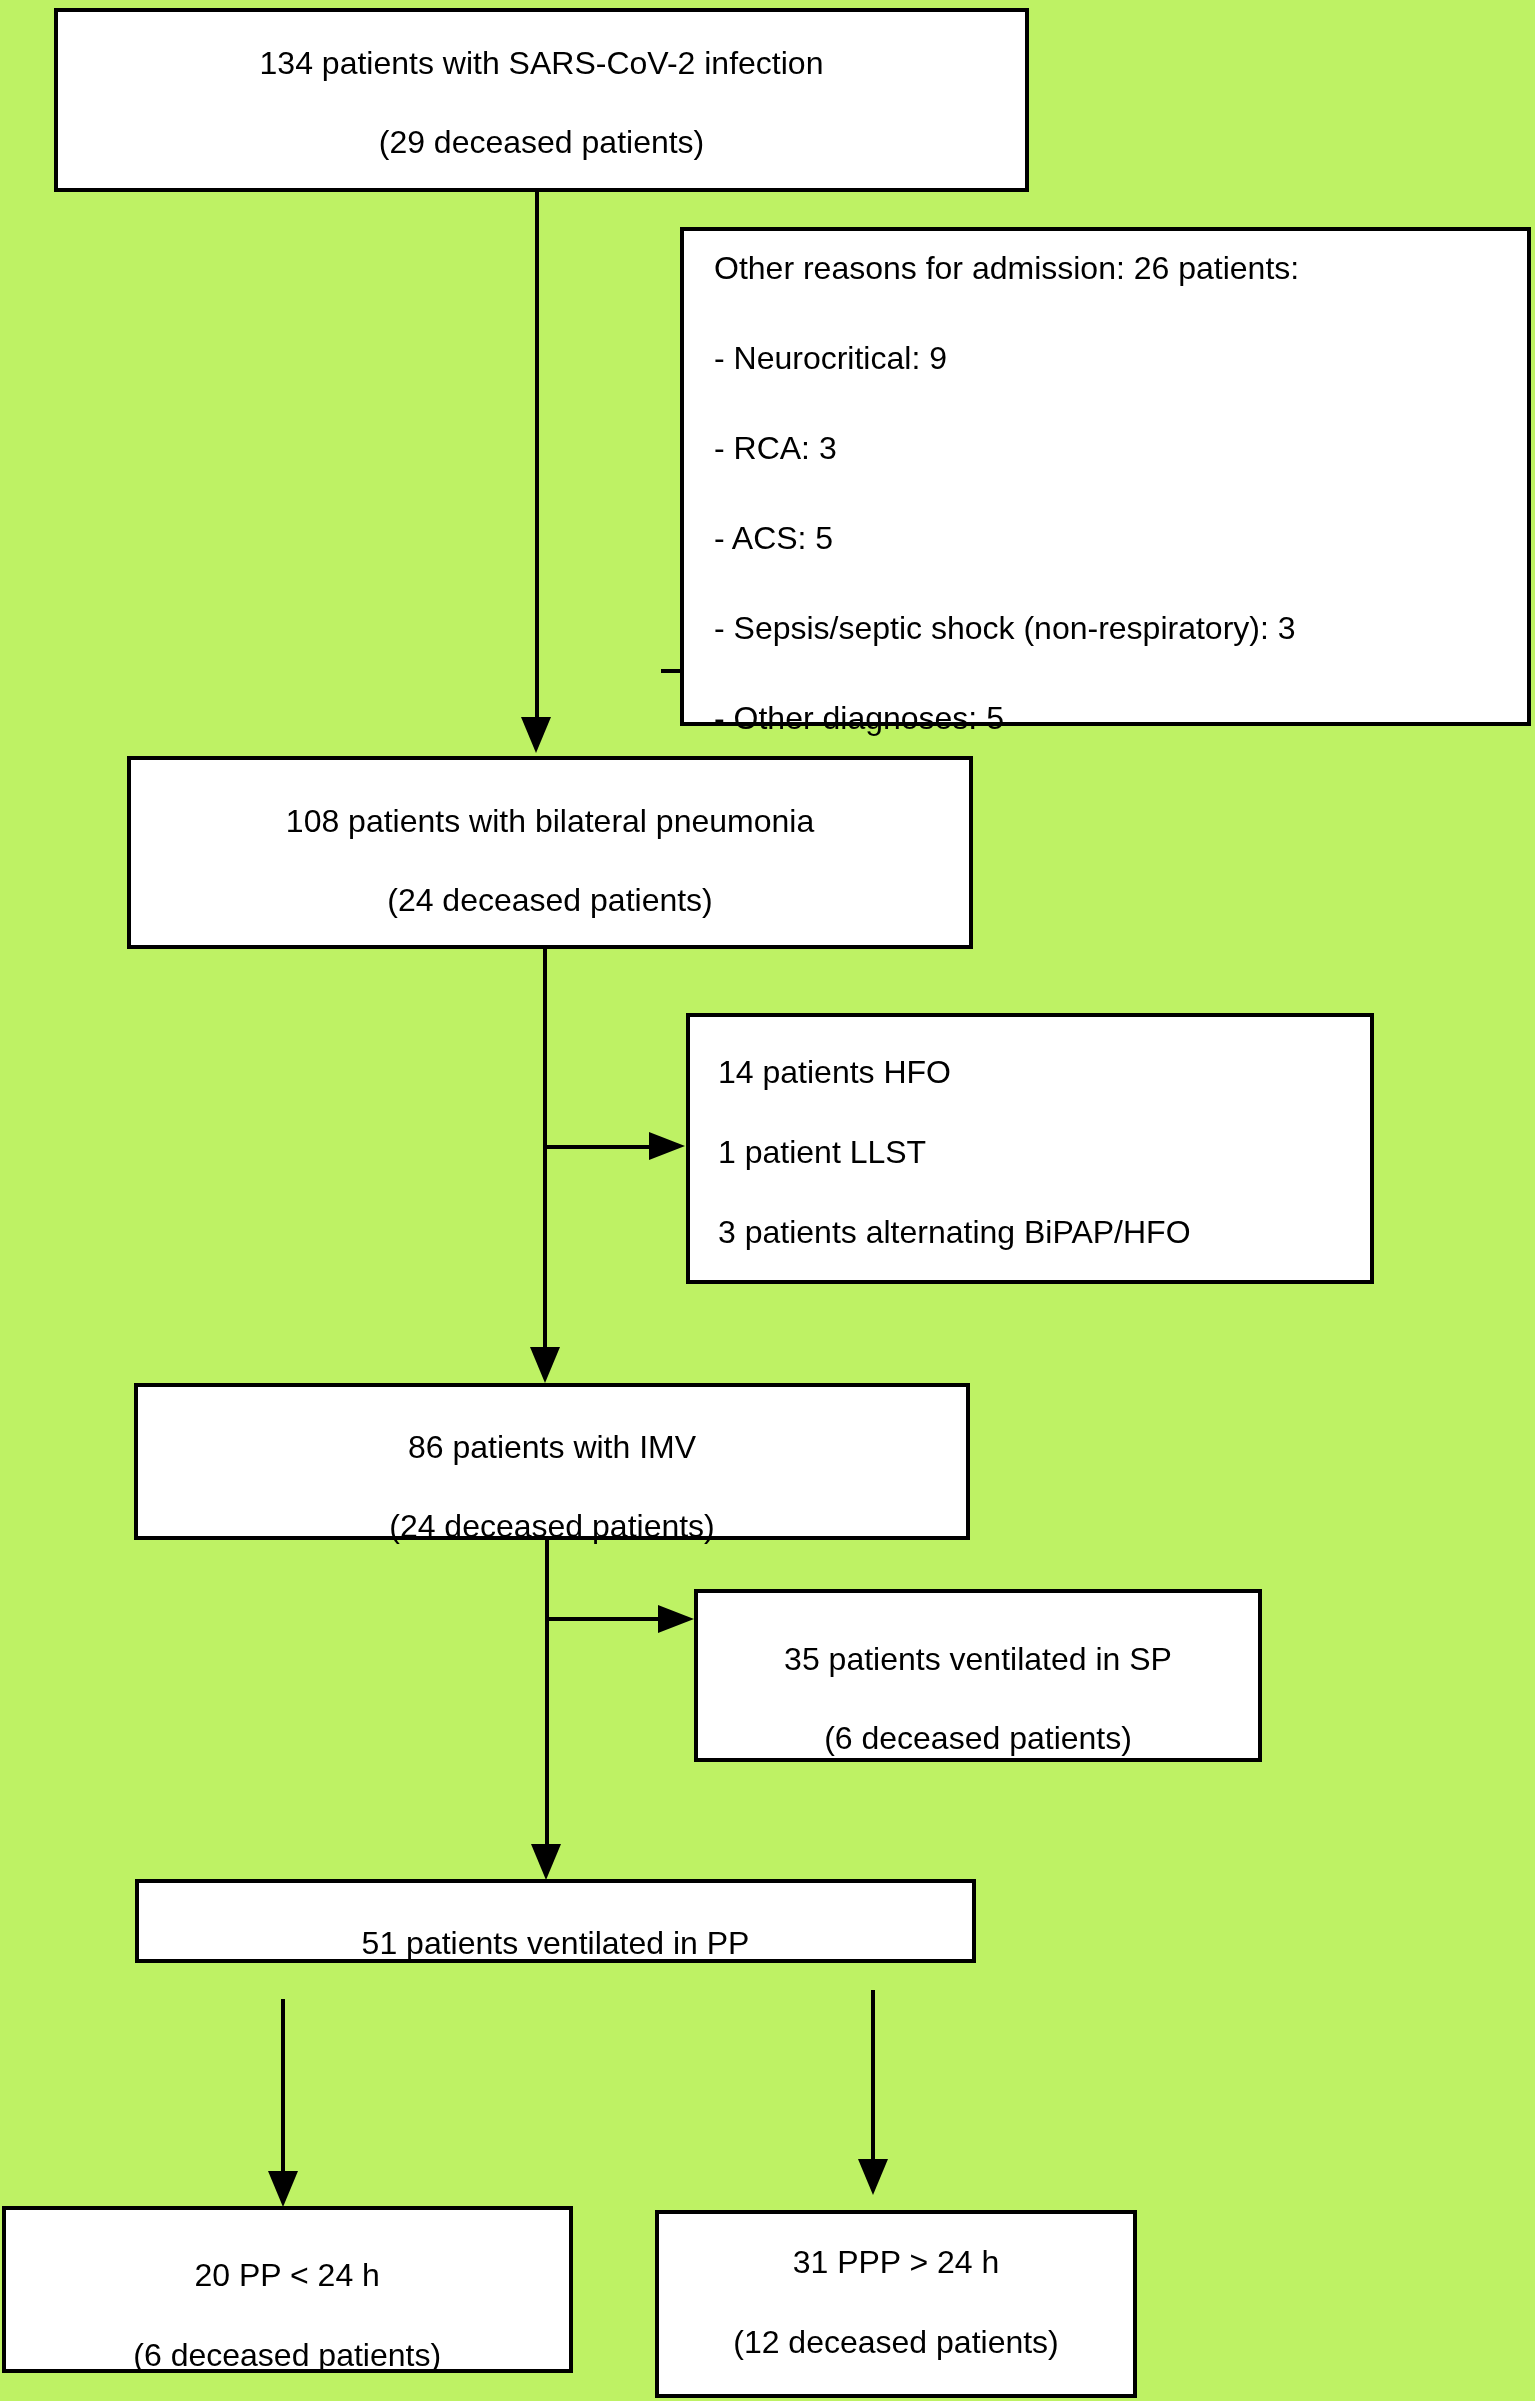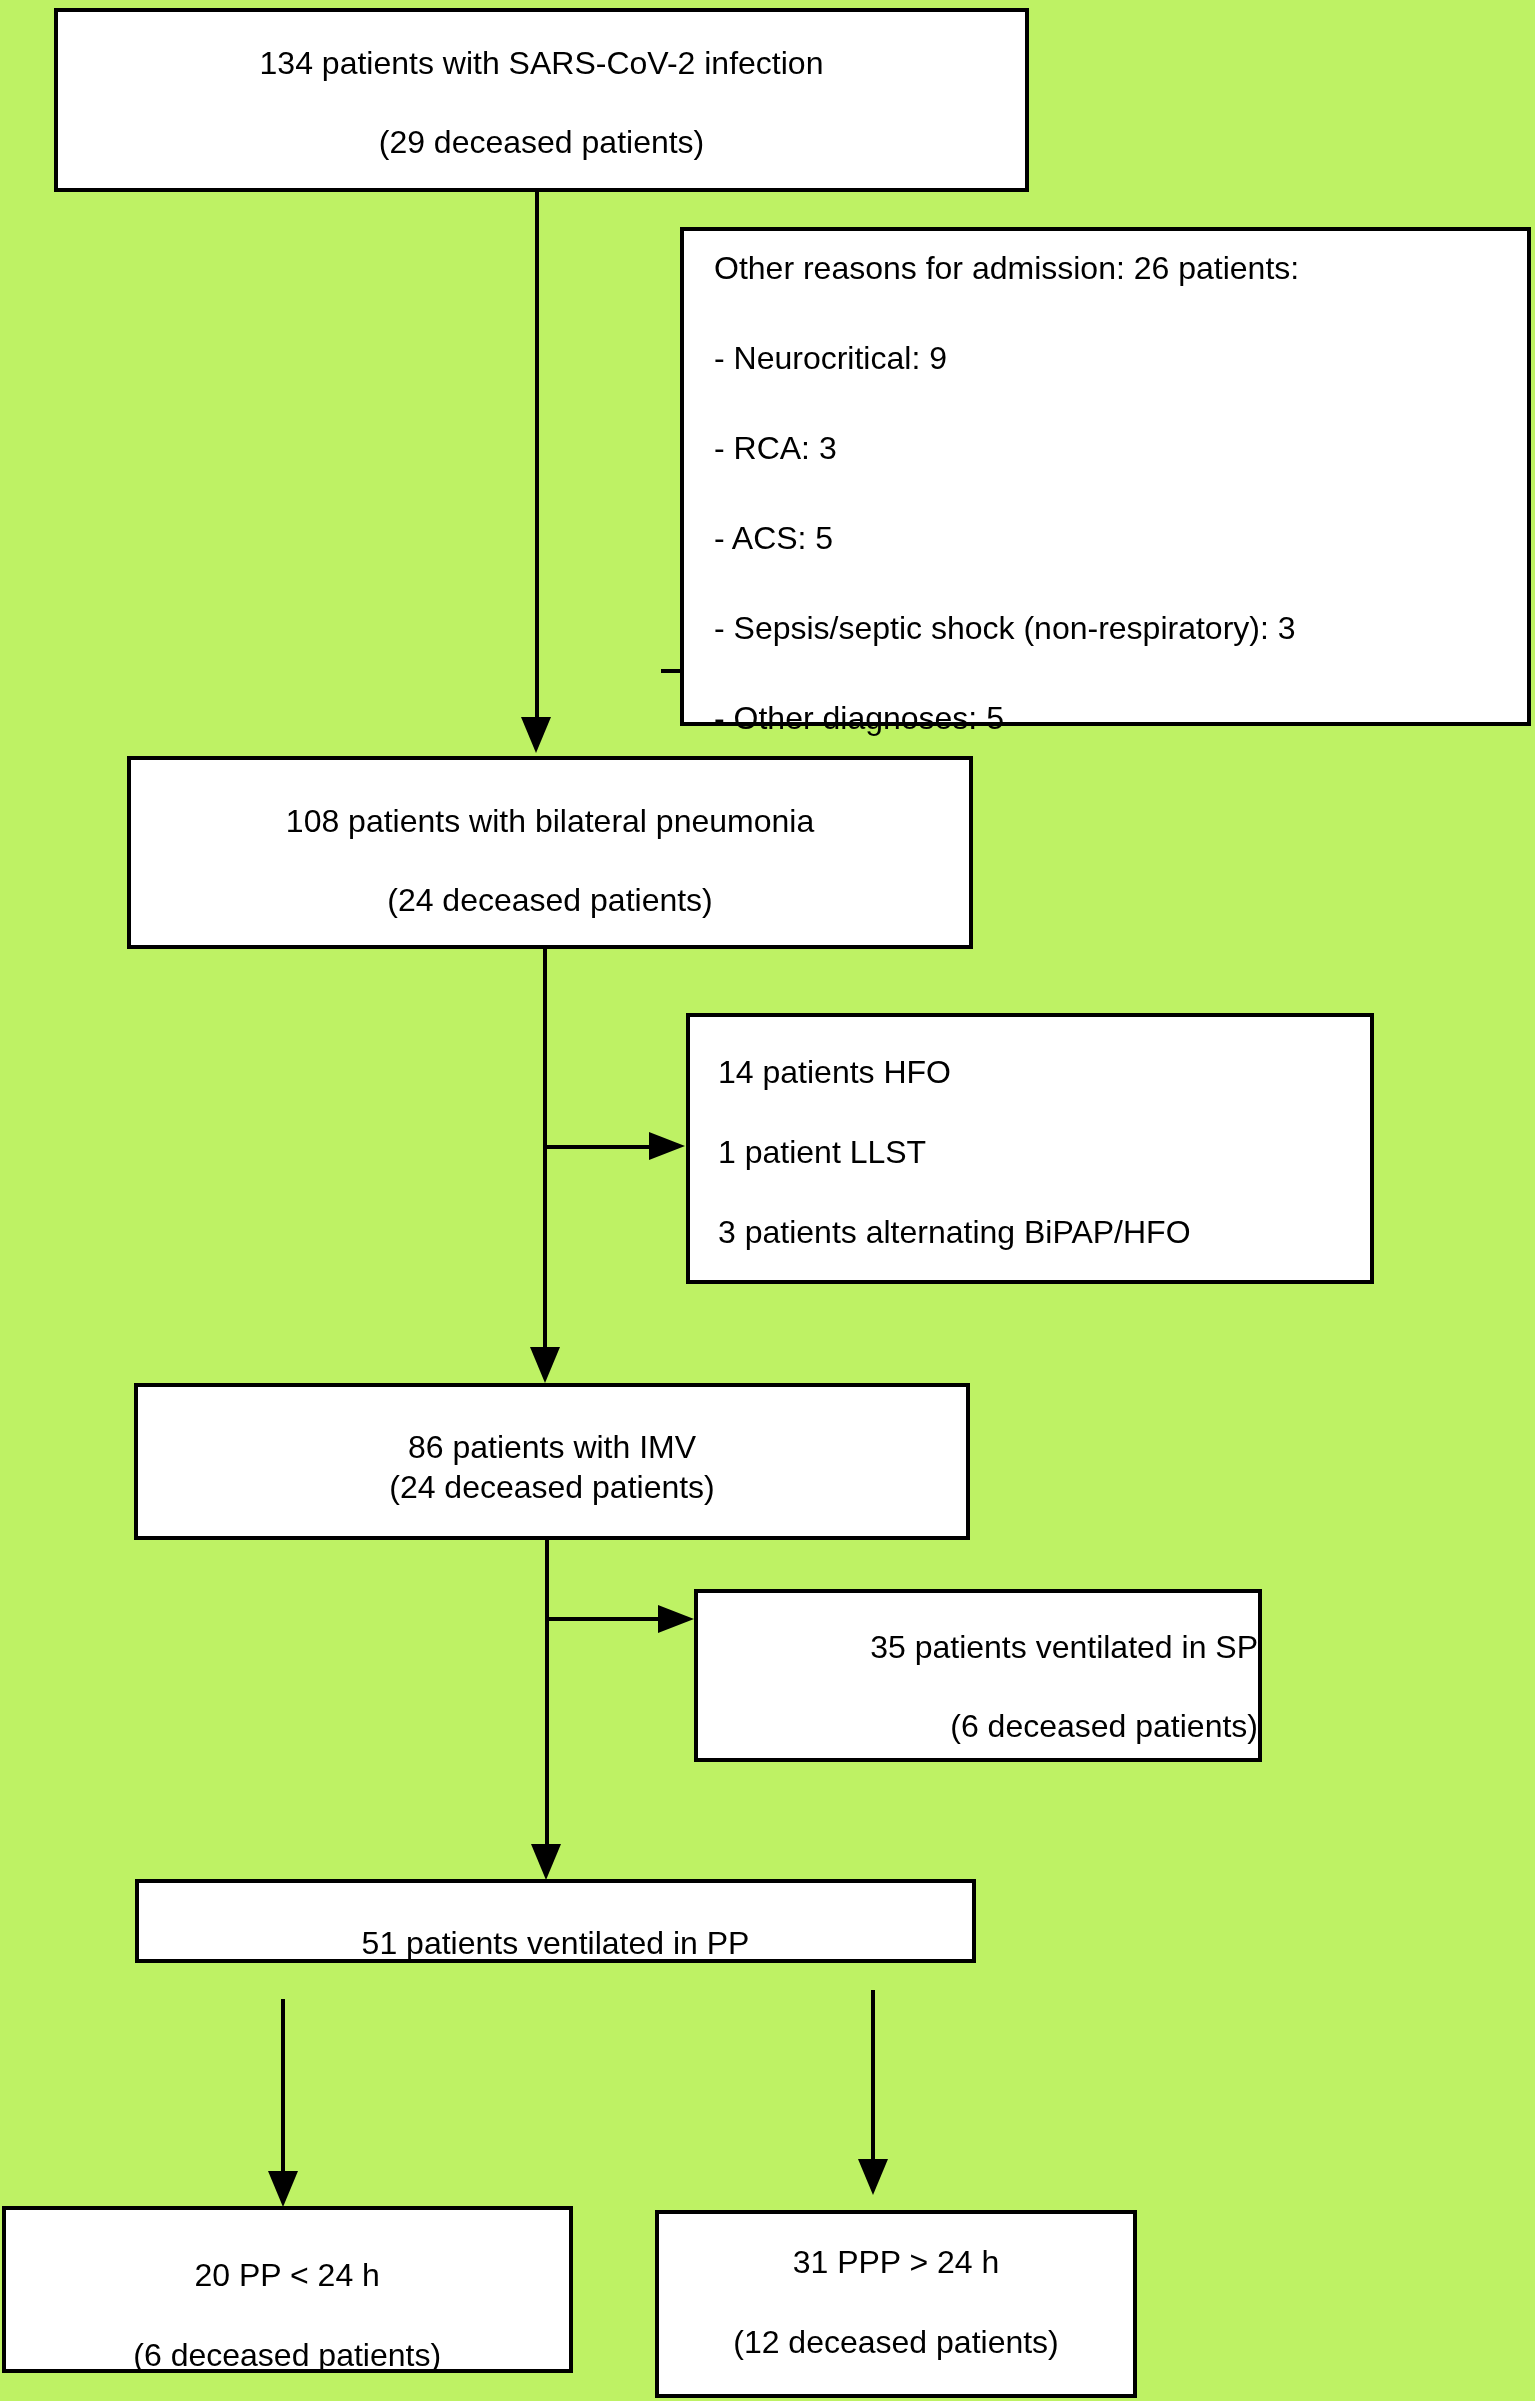--- a/index.html
+++ b/index.html
@@ -94,32 +94,32 @@
 
   <div class="hline" style="left:545px; top:1145px; width:106px;"></div>
   <div class="head-right" style="left:649px; top:1132px;"></div>
 
   <div class="box leftalign" style="left:686px; top:1013px; width:688px; height:271px; padding:35px 11.5px 0 28px; gap:40px;">
     <div class="line">14 patients HFO</div>
     <div class="line">1 patient LLST</div>
     <div class="line">3 patients alternating BiPAP/HFO</div>
   </div>
 
-  <div class="box centered" style="left:134px; top:1383px; width:836px; height:157px; padding-top:40px; ">
+  <div class="box centered" style="left:134px; top:1383px; width:836px; height:157px; padding-top:40px; gap:39px;">
     <div class="line">86 patients with IMV</div>
     <div class="line">(24 deceased patients)</div>
   </div>
 
   <div class="vline" style="left:545px; top:1540px; height:305px;"></div>
   <div class="head-down" style="left:531px; top:1844px;"></div>
 
   <div class="hline" style="left:546px; top:1617px; width:113px;"></div>
   <div class="head-right" style="left:658px; top:1605px;"></div>
 
-  <div class="box centered" style="left:694px; top:1589px; width:568px; height:173px; padding-top:34px; gap:39px;align-items:flex-end;">
+  <div class="box centered" style="left:694px; top:1589px; width:568px; height:173px; padding-top:46px; gap:39px;">
     <div class="line">35 patients ventilated in SP</div>
     <div class="line">(6 deceased patients)</div>
   </div>
 
   <div class="box centered" style="left:135px; top:1879px; width:841px; height:84px; padding-top:40px;">
     <div class="line">51 patients ventilated in PP</div>
   </div>
 
   <div class="vline" style="left:281px; top:1999px; height:174px;"></div>
   <div class="head-down" style="left:268px; top:2171px;"></div>

